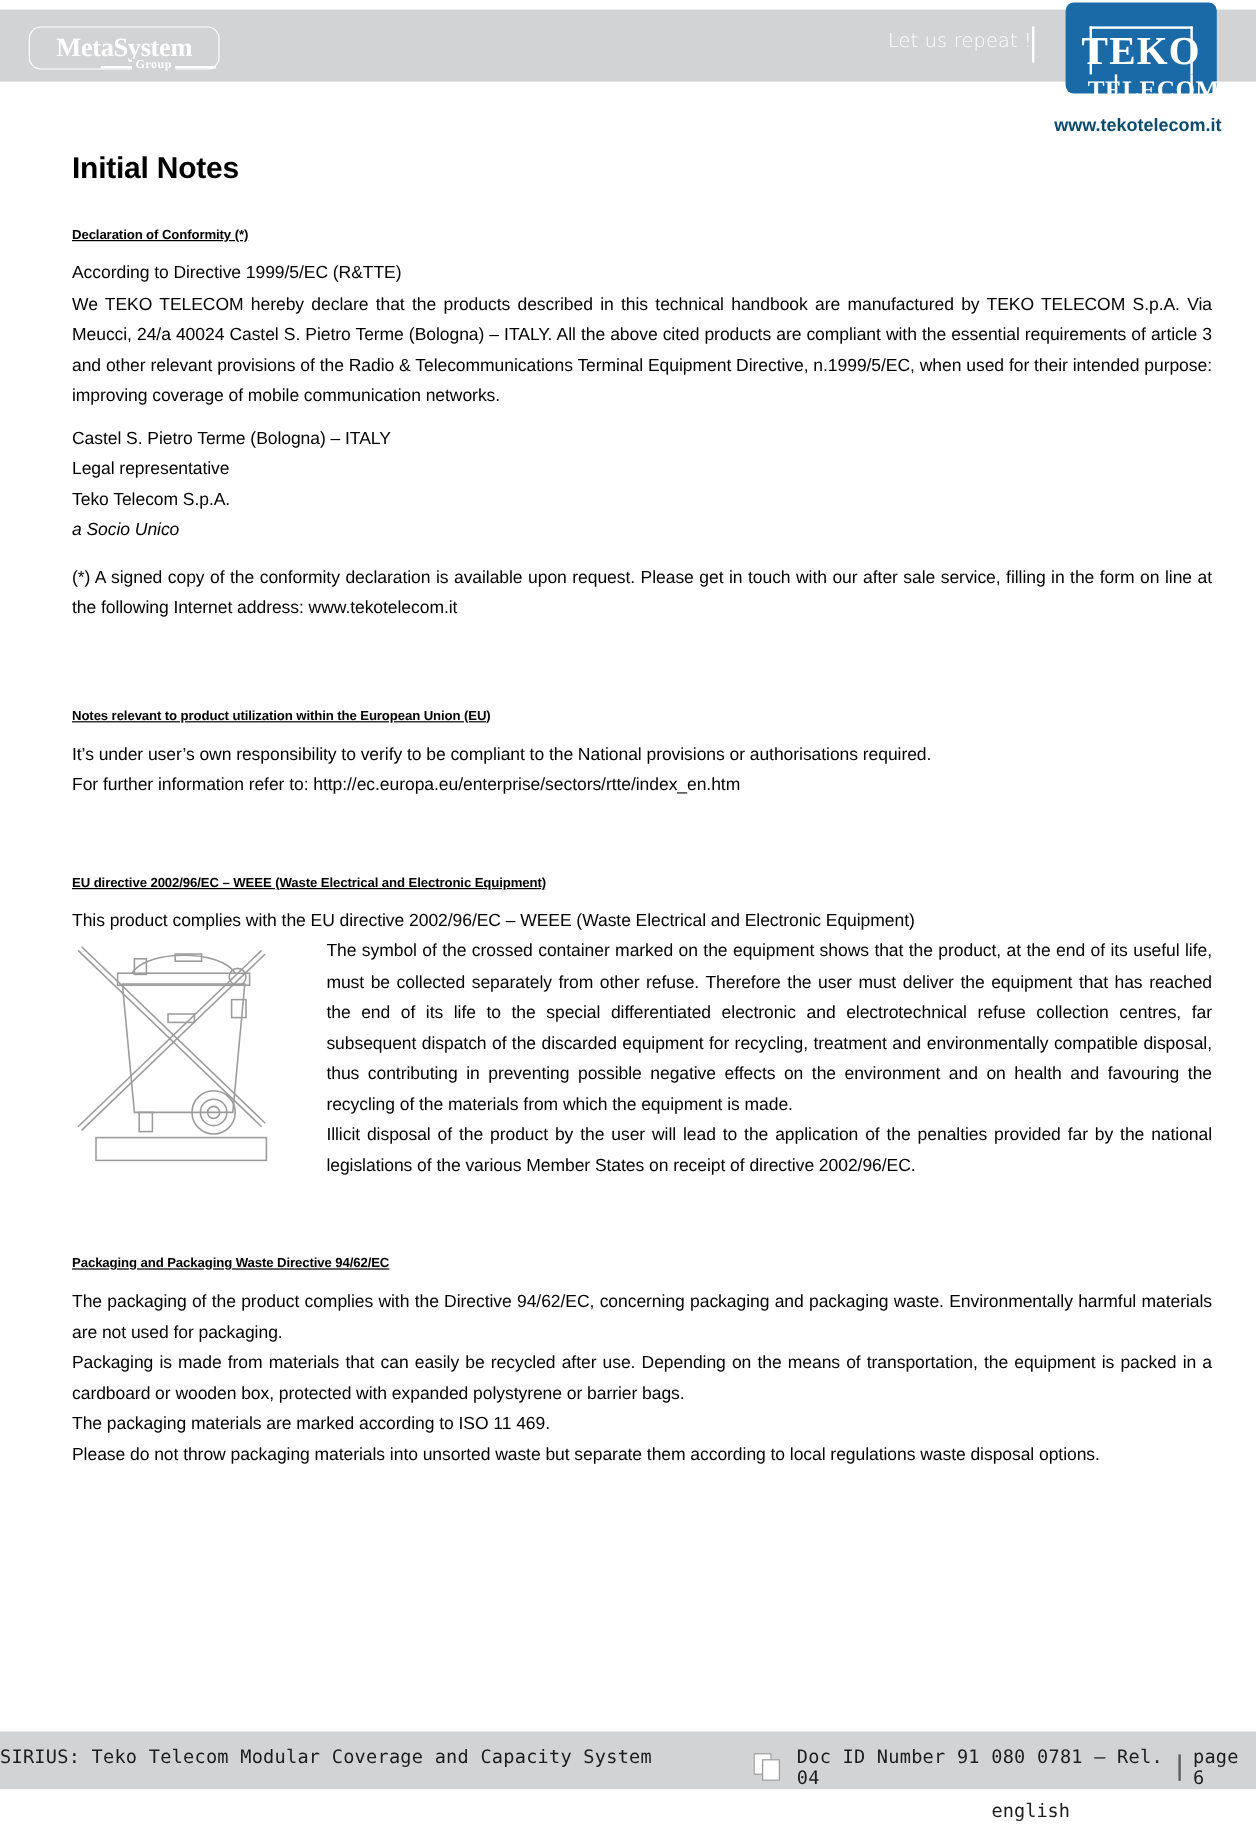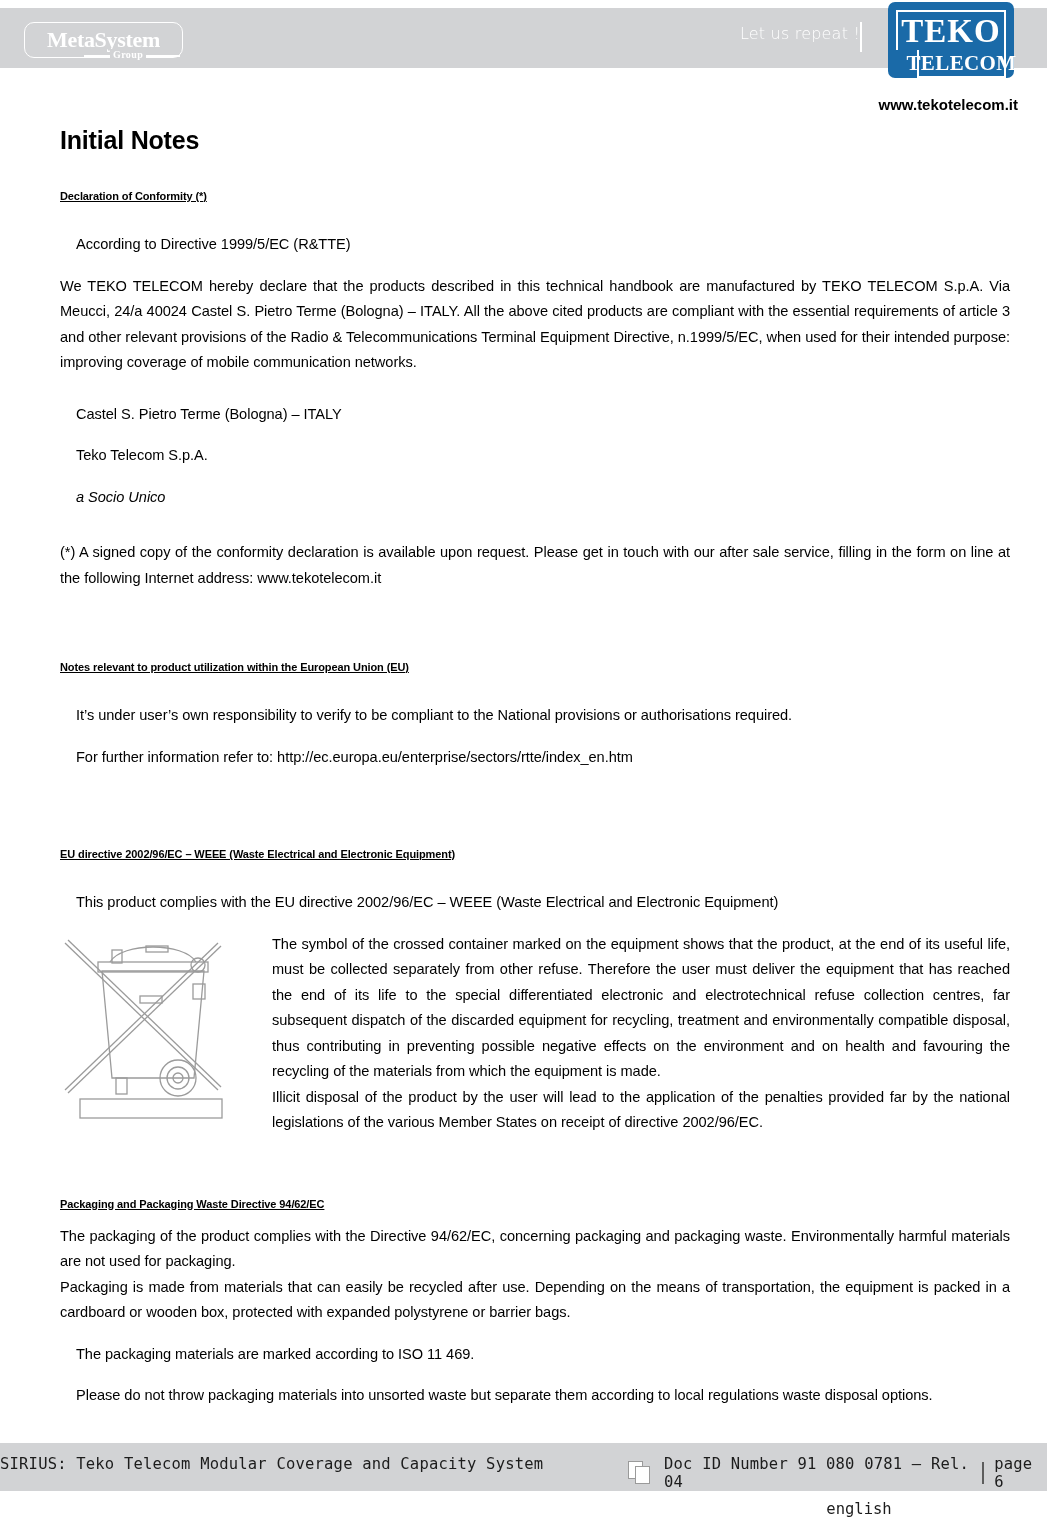--- a/index.html
+++ b/index.html
@@ -103,21 +103,21 @@
   }
   .teko-logo {
     position: absolute;
     top: 2px;
     left: 888px;
     width: 126px;
     height: 76px;
     background: #1a6aa8;
     border-radius: 7px;
     box-sizing: border-box;
-    padding: 8px;
+    padding: 20px;
   }
   .teko-top {
     height: 40px;
     border: 2px solid #ffffff;
     border-bottom: none;
     box-sizing: border-box;
     display: flex;
     align-items: center;
     justify-content: center;
   }
@@ -148,21 +148,21 @@
     line-height: 1;
   }
   .teko-url {
     position: absolute;
     top: 96px;
     left: 700px;
     width: 318px;
     text-align: right;
     font-size: 15px;
     font-weight: bold;
-    color: #000000;
+    color: #0c4a6e;
   }
 
   
   .page-title {
     position: absolute;
     top: 126px;
     left: 60px;
     font-size: 25px;
     font-weight: bold;
     letter-spacing: -0.2px;
@@ -181,21 +181,21 @@
     text-decoration: underline;
   }
   p.body, div.body {
     margin: 0;
     font-size: 14.6px;
     line-height: 25.5px;
     text-align: justify;
     letter-spacing: -0.05px;
   }
   p.body-left {
-    margin: 16px;
+    margin: 0;
     font-size: 14.6px;
     line-height: 25.5px;
     text-align: left;
     letter-spacing: -0.05px;
   }
   .italic { font-style: italic; }
   .sp-10 { height: 10px; }
   .sp-14 { height: 14px; }
   .sp-62 { height: 62px; }
   .sp-70 { height: 70px; }
@@ -312,20 +312,21 @@
 <div class="page-title">Initial Notes</div>
 
 <div class="content">
 
   <h2 class="section">Declaration of Conformity (*)</h2>
   <div class="sp-14"></div>
   <p class="body-left">According to Directive 1999/5/EC (R&amp;TTE)</p>
   <p class="body">We TEKO TELECOM hereby declare that the products described in this technical handbook are manufactured by TEKO TELECOM S.p.A. Via Meucci, 24/a 40024 Castel S. Pietro Terme (Bologna) – ITALY. All the above cited products are compliant with the essential requirements of article 3 and other relevant provisions of the Radio &amp; Telecommunications Terminal Equipment Directive, n.1999/5/EC, when used for their intended purpose: improving coverage of mobile communication networks.</p>
   <div class="sp-10"></div>
   <p class="body-left">Castel S. Pietro Terme (Bologna) – ITALY</p>
+  <p class="body-left">Legal representative</p>
   <p class="body-left">Teko Telecom S.p.A.</p>
   <p class="body-left italic">a Socio Unico</p>
   <div class="sp-14"></div>
   <p class="body">(*) A signed copy of the conformity declaration is available upon request. Please get in touch with our after sale service, filling in the form on line at the following Internet address: www.tekotelecom.it</p>
 
   <div class="sp-70"></div>
 
   <h2 class="section">Notes relevant to product utilization within the European Union (EU)</h2>
   <div class="sp-14"></div>
   <p class="body-left">It’s under user’s own responsibility to verify to be compliant to the National provisions or authorisations required.</p>

